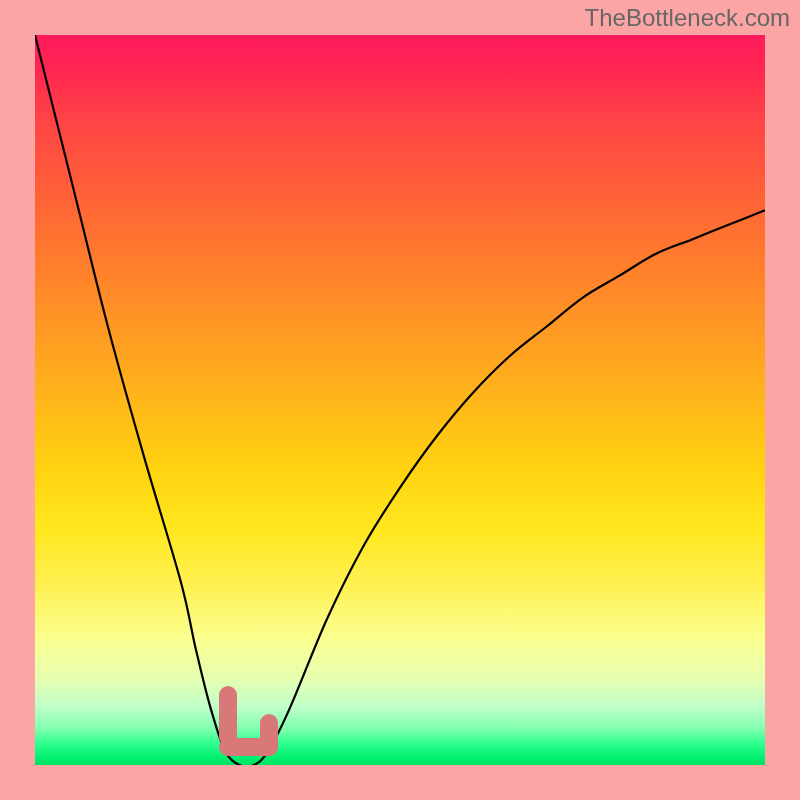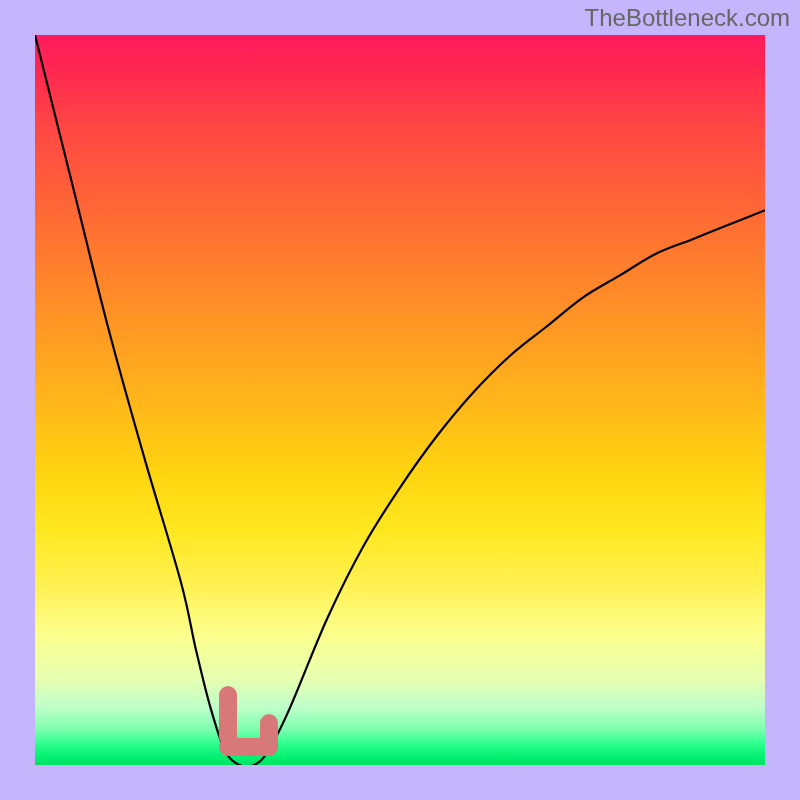--- a/index.html
+++ b/index.html
@@ -7,21 +7,21 @@
     padding: 0;
     width: 800px;
     height: 800px;
     background: #000;
     overflow: hidden;
   }
   .container {
     position: relative;
     width: 800px;
     height: 800px;
-    background: #c4b5fd;
+    background: #fca5a5;
   }
   .watermark {
     position: absolute;
     top: 4px;
     right: 10px;
     color: #666;
     font-family: Arial, sans-serif;
     font-size: 24px;
     z-index: 10;
   }

